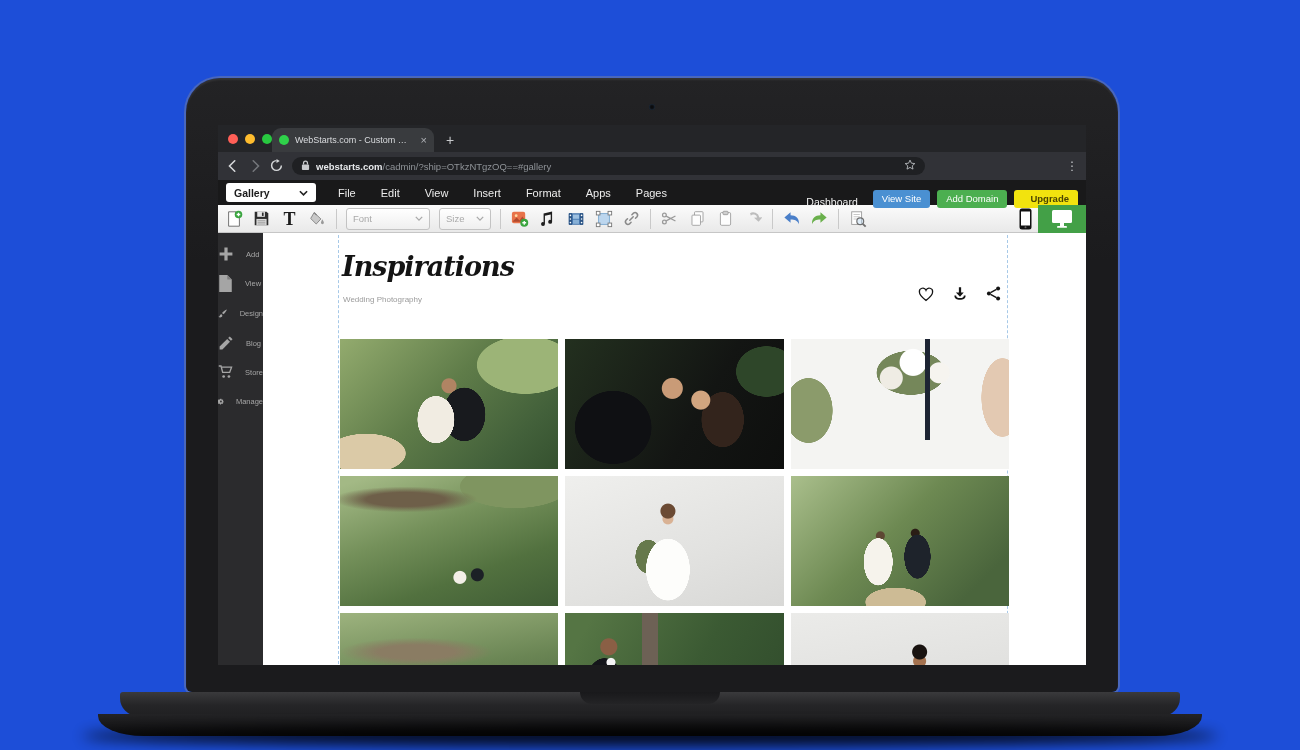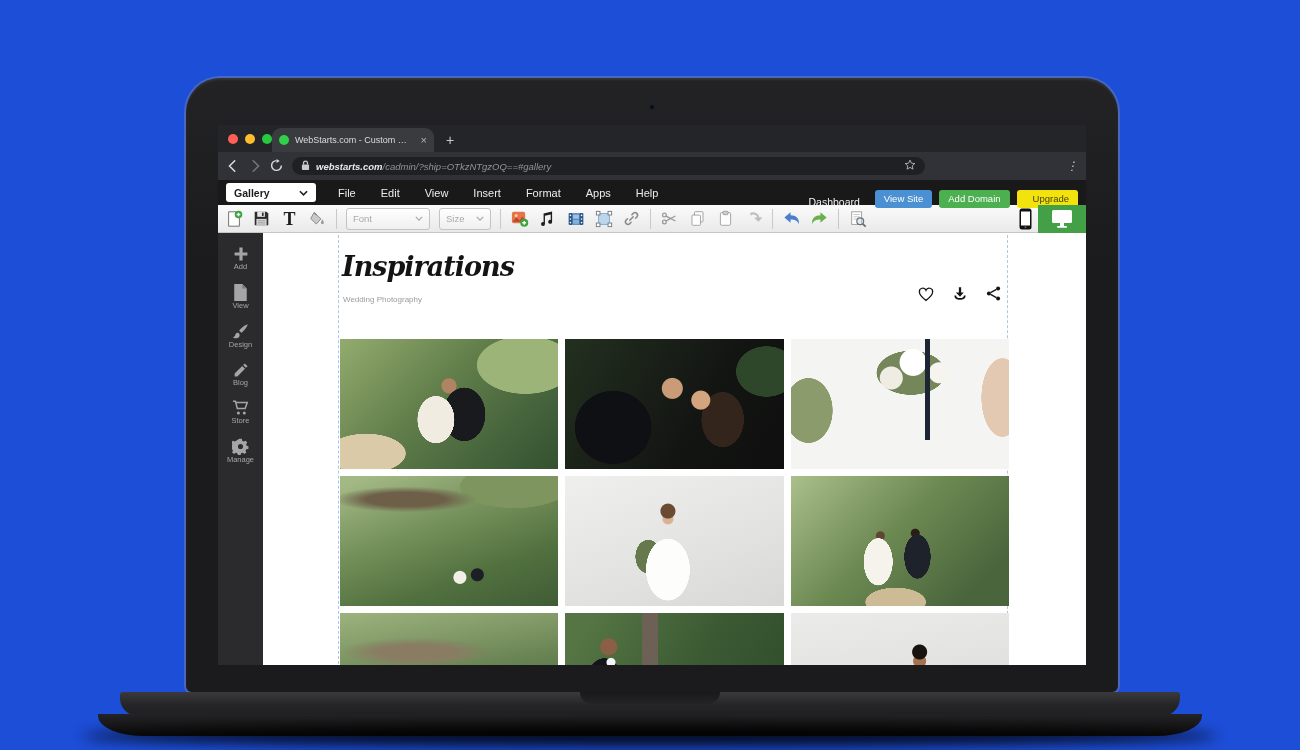--- a/index.html
+++ b/index.html
@@ -30,21 +30,21 @@
   .light { width:10px; height:10px; border-radius:50%; }
   .light.r { background:#ff5f57; } .light.y { background:#febc2e; } .light.g { background:#28c840; }
   .tab { margin-left:54px; width:162px; height:24px; background:#393b3e; border-radius:9px 9px 0 0;
          display:flex; align-items:center; padding:0 7px; gap:6px; }
   .favicon { width:10px; height:10px; border-radius:50%; background:#2fd24a; flex:0 0 auto; }
   .tab-title { color:#d9dbde; font-size:9px; white-space:nowrap; overflow:hidden; text-overflow:ellipsis; flex:1; }
   .tab-close { color:#aeb1b5; font-size:11px; line-height:1; flex:0 0 auto; }
   .newtab { color:#c7c9cc; font-size:14px; margin-left:12px; padding-bottom:4px; }
 
   
-  .urlbar { height:24px; background:#313237; display:flex; align-items:center; padding:14px 8px; gap:8px;font-style:italic; }
+  .urlbar { height:24px; background:#313237; display:flex; align-items:center; padding:14px 8px; gap:8px; }
   .nav-ic { width:14px; height:14px; flex:0 0 auto; }
   .nav-ic svg { display:block; }
   .url-pill { flex:0 0 auto; width:633px; height:18px; background:#1f2023; border-radius:9px;
               display:flex; align-items:center; padding:0 9px; gap:6px; }
   .url-text { font-size:9.5px; white-space:nowrap; overflow:hidden; flex:1; }
   .url-text b { color:#e8eaed; font-weight:bold; }
   .url-text span { color:#8f9398; }
   .star { margin-left:auto; flex:0 0 auto; }
   .dots { margin-left:auto; color:#c3c6c9; font-size:12px; letter-spacing:0; }
 
@@ -53,40 +53,40 @@
   .page-select { width:90px; height:19px; background:#fff; border-radius:3px; display:flex; align-items:center;
                  justify-content:space-between; padding:0 8px; margin-right:22px; }
   .page-select .lbl { font-size:10.5px; color:#1b1b1b; font-weight:bold; }
   .menu-items { display:flex; gap:25px; }
   .menu-item { color:#ececec; font-size:11px; }
   .mb-right { margin-left:auto; display:flex; align-items:flex-end; gap:7px; }
   .dash { color:#f2f2f2; font-size:10.5px; margin-right:8px; }
   .btn { height:18px; border-radius:3px; font-size:9.5px; color:#fff; display:flex; align-items:center; padding:0 9px;margin-top:12px; }
   .btn.blue { background:#4a90d2; }
   .btn.green { background:#4caf50; }
-  .btn.yellow { background:#f2e30e; color:#4a4503; font-weight:normal;padding-left:16px; }
+  .btn.yellow { background:#f2e30e; color:#4a4503; font-weight:bold;padding-left:16px; }
 
   
   .toolbar { height:28px; background:linear-gradient(#fbfbfb,#e9e9e9); border-bottom:1px solid #c6c6c6;
              display:flex; align-items:center; padding:0 0 0 6px; gap:9px; }
   .t-ic { width:19px; height:19px; display:flex; align-items:center; justify-content:center; flex:0 0 auto; }
   .t-ic svg { display:block; }
   .t-sep { width:1px; height:20px; background:#c9c9c9; flex:0 0 auto; }
   .t-letter { font-family:"Liberation Serif", serif; font-weight:bold; font-size:18px; color:#1c1c1c; line-height:1; }
   .t-select { height:22px; border:1px solid #c3c3c3; background:linear-gradient(#fff,#efefef); border-radius:3px;
               display:flex; align-items:center; justify-content:space-between; padding:0 6px; color:#a9a9a9; font-size:9.5px; }
   .t-select.font { width:84px; } .t-select.size { width:52px; }
   .t-right { margin-left:auto; display:flex; align-items:center; height:100%; }
   .phone-wrap { width:26px; display:flex; justify-content:center; }
   .monitor-btn { width:48px; height:28px; background:#43a047; display:flex; align-items:center; justify-content:center; }
 
   
   .workspace { display:flex; height:436px; }
   .sidebar { width:45px; background:#2b2b2d; display:flex; flex-direction:column; align-items:center; padding-top:13px; gap:13px; flex:0 0 auto; }
-  .side-item { display:flex; flex-direction:column; align-items:center; gap:0; width:100%; }
+  .side-item { display:flex; flex-direction:row; align-items:center; gap:12px; width:100%; }
   .side-item svg { display:block; }
   .side-lbl { font-size:7.5px; color:#a5a5a5; }
 
   .canvas { position:relative; flex:1; background:#fff; overflow:hidden; }
   .guide { position:absolute; top:2px; bottom:0; width:0; border-left:1px dashed #a7c9e8; }
   .guide.left { left:75px; } .guide.right { left:744px; }
 
   .g-title { position:absolute; left:79px; top:18px; font-family:"DejaVu Serif", serif; font-style:italic;
              font-weight:bold; font-size:27px; color:#141414; letter-spacing:-1px; }
   .g-sub { position:absolute; left:80px; top:62px; font-size:8px; color:#9b9b9b; }
@@ -230,21 +230,21 @@
             <path d="M1 1 L5 5 L9 1" fill="none" stroke="#222" stroke-width="1.8"></path>
           </svg>
       </div>
       <div class="menu-items">
         <span class="menu-item">File</span>
         <span class="menu-item">Edit</span>
         <span class="menu-item">View</span>
         <span class="menu-item">Insert</span>
         <span class="menu-item">Format</span>
         <span class="menu-item">Apps</span>
-        <span class="menu-item">Help</span>
+        <span class="menu-item">Pages</span>
       </div>
       <div class="mb-right">
         <span class="dash">Dashboard</span>
         <span class="btn blue">View Site</span>
         <span class="btn green">Add Domain</span>
         <span class="btn yellow">Upgrade</span>
       </div>
     </div>
 
     <div class="toolbar">

